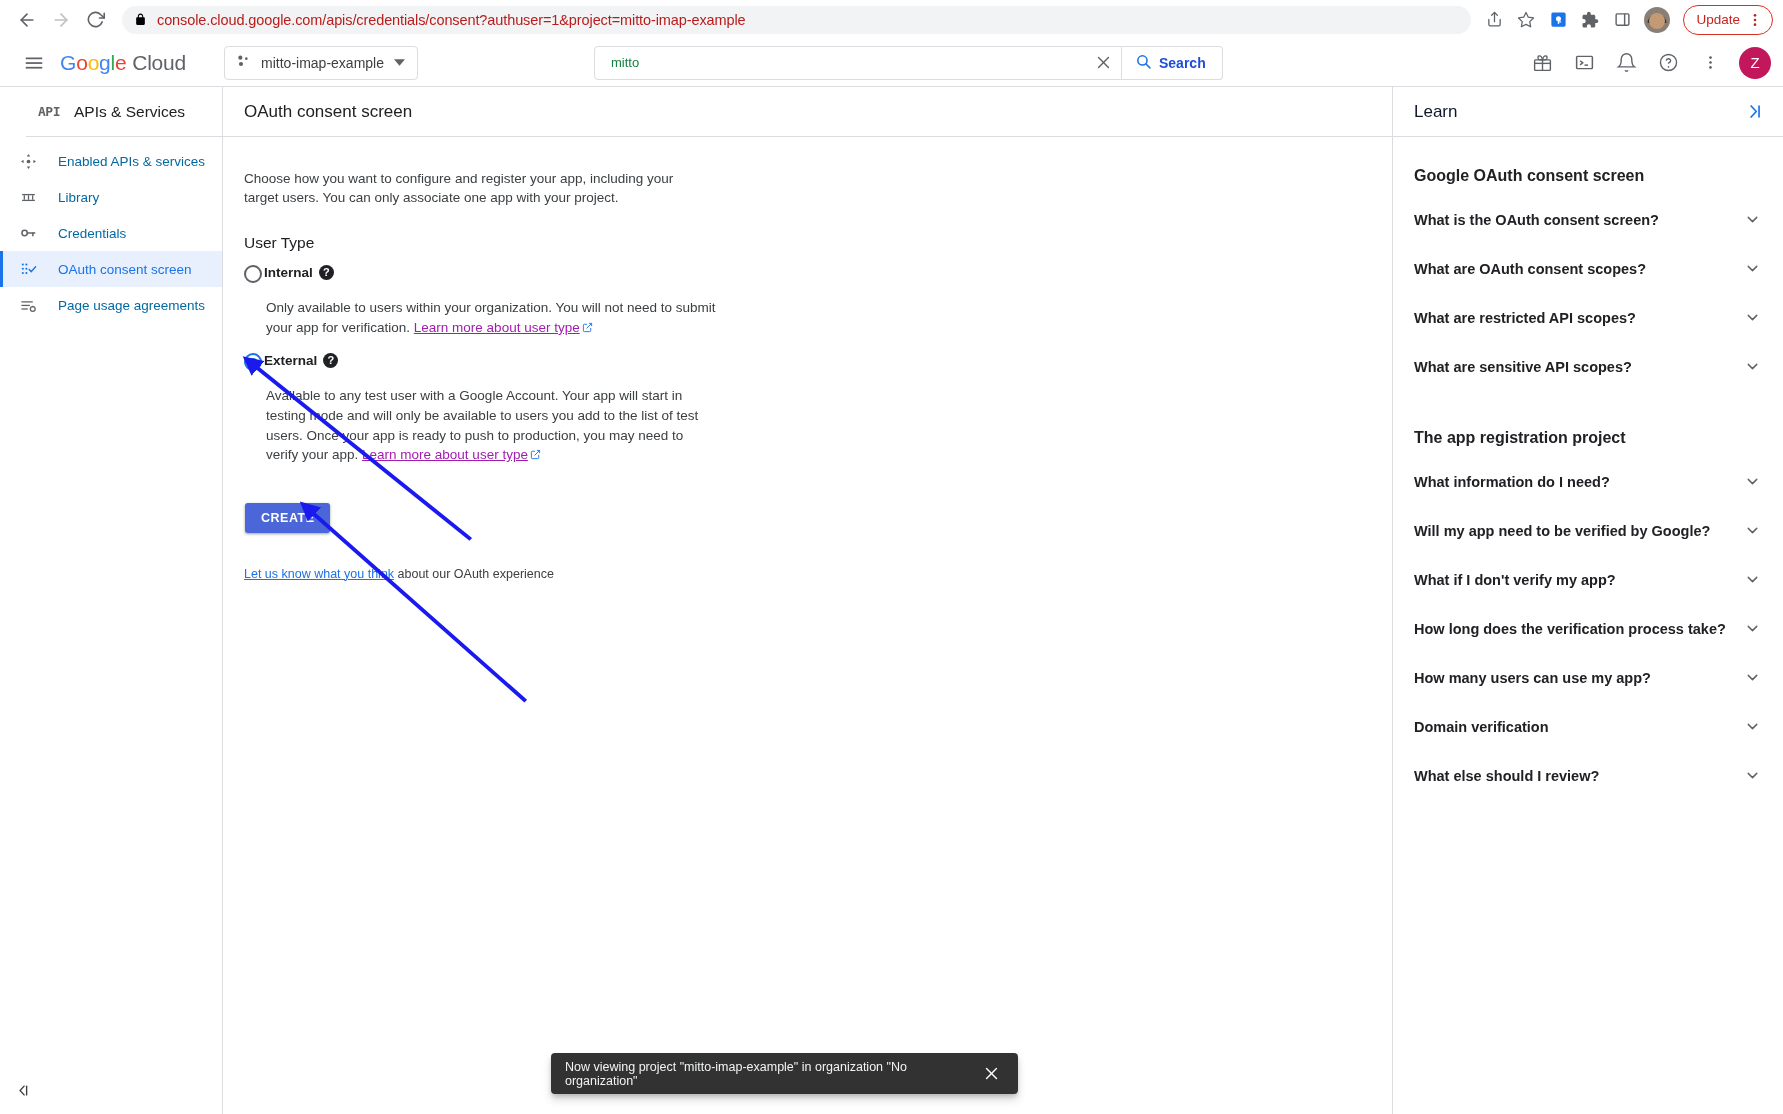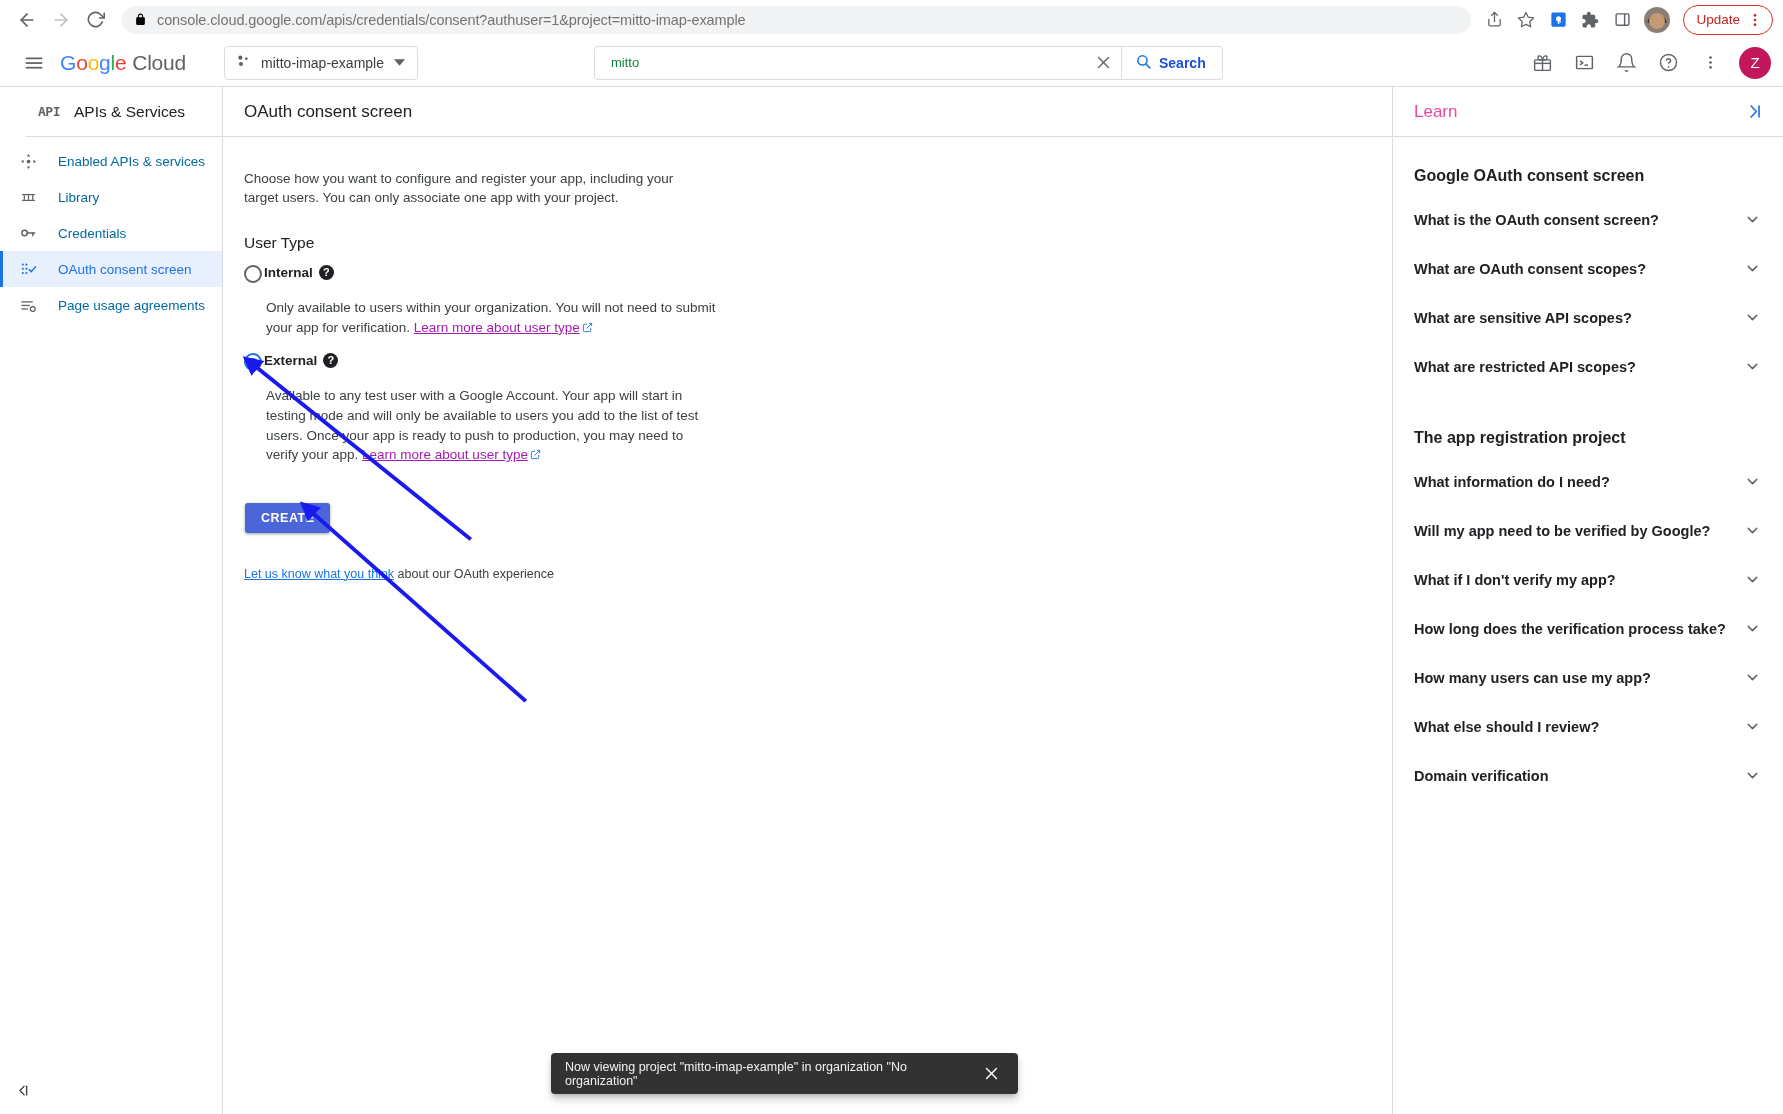--- a/index.html
+++ b/index.html
@@ -36,21 +36,21 @@
     border-radius: 14px;
     display: flex;
     align-items: center;
     margin: 0 8px 0 10px;
     padding: 0 12px;
     min-width: 0;
   }
   #omnibox .lock { margin-right: 10px; display: flex; align-items: center; }
   #omnibox .url {
     font-size: 14.5px;
-    color: #737373;
+    color: #b91c1c;
     white-space: nowrap;
     overflow: hidden;
     text-overflow: ellipsis;
     letter-spacing: -0.1px;
   }
   #browser-actions { display: flex; align-items: center; gap: 2px; flex: 0 0 auto; }
   .chrome-icon {
     width: 30px; height: 30px;
     display: flex; align-items: center; justify-content: center;
     color: #5f6368;
@@ -389,21 +389,21 @@
     flex-direction: column;
     position: relative;
   }
   #learn-header {
     height: 50px;
     display: flex; align-items: center;
     padding: 0 20px 0 21px;
     border-bottom: 1px solid #dadce0;
     flex: 0 0 50px;
   }
-  #learn-header .ltitle { font-size: 17px; color: #ec4899; }
+  #learn-header .ltitle { font-size: 17px; color: #0f172a; }
   #learn-expand { margin-left: auto; color: #1a73e8; display:flex; align-items:center;}
   #learn-body {
     padding: 30px 20px 0 21px;
     overflow: hidden;
     position: relative;
   }
   .learn-group-title {
     font-size: 16px;
     font-weight: bold;
     color: #202124;
@@ -782,35 +782,35 @@
       </div>
       <div class="learn-item">
         <span class="ltext">What are OAuth consent scopes?</span>
         <span class="chev">
             <svg width="17" height="17" viewBox="0 0 24 24" fill="none" stroke="currentColor" stroke-width="2" stroke-linecap="round" stroke-linejoin="round">
               <polyline points="6 9 12 15 18 9"></polyline>
             </svg>
           </span>
       </div>
       <div class="learn-item">
+        <span class="ltext">What are restricted API scopes?</span>
+        <span class="chev">
+            <svg width="17" height="17" viewBox="0 0 24 24" fill="none" stroke="currentColor" stroke-width="2" stroke-linecap="round" stroke-linejoin="round">
+              <polyline points="6 9 12 15 18 9"></polyline>
+            </svg>
+          </span>
+      </div>
+      <div class="learn-item">
         <span class="ltext">What are sensitive API scopes?</span>
         <span class="chev">
             <svg width="17" height="17" viewBox="0 0 24 24" fill="none" stroke="currentColor" stroke-width="2" stroke-linecap="round" stroke-linejoin="round">
               <polyline points="6 9 12 15 18 9"></polyline>
             </svg>
           </span>
       </div>
-      <div class="learn-item">
-        <span class="ltext">What are restricted API scopes?</span>
-        <span class="chev">
-            <svg width="17" height="17" viewBox="0 0 24 24" fill="none" stroke="currentColor" stroke-width="2" stroke-linecap="round" stroke-linejoin="round">
-              <polyline points="6 9 12 15 18 9"></polyline>
-            </svg>
-          </span>
-      </div>
 
       <div class="learn-group-title second">The app registration project</div>
 
       <div class="learn-item">
         <span class="ltext">What information do I need?</span>
         <span class="chev">
             <svg width="17" height="17" viewBox="0 0 24 24" fill="none" stroke="currentColor" stroke-width="2" stroke-linecap="round" stroke-linejoin="round">
               <polyline points="6 9 12 15 18 9"></polyline>
             </svg>
           </span>
@@ -841,29 +841,29 @@
       </div>
       <div class="learn-item">
         <span class="ltext">How many users can use my app?</span>
         <span class="chev">
             <svg width="17" height="17" viewBox="0 0 24 24" fill="none" stroke="currentColor" stroke-width="2" stroke-linecap="round" stroke-linejoin="round">
               <polyline points="6 9 12 15 18 9"></polyline>
             </svg>
           </span>
       </div>
       <div class="learn-item">
+        <span class="ltext">Domain verification</span>
+        <span class="chev">
+            <svg width="17" height="17" viewBox="0 0 24 24" fill="none" stroke="currentColor" stroke-width="2" stroke-linecap="round" stroke-linejoin="round">
+              <polyline points="6 9 12 15 18 9"></polyline>
+            </svg>
+          </span>
+      </div>
+      <div class="learn-item">
         <span class="ltext">What else should I review?</span>
-        <span class="chev">
-            <svg width="17" height="17" viewBox="0 0 24 24" fill="none" stroke="currentColor" stroke-width="2" stroke-linecap="round" stroke-linejoin="round">
-              <polyline points="6 9 12 15 18 9"></polyline>
-            </svg>
-          </span>
-      </div>
-      <div class="learn-item">
-        <span class="ltext">Domain verification</span>
         <span class="chev">
             <svg width="17" height="17" viewBox="0 0 24 24" fill="none" stroke="currentColor" stroke-width="2" stroke-linecap="round" stroke-linejoin="round">
               <polyline points="6 9 12 15 18 9"></polyline>
             </svg>
           </span>
       </div>
     </div>
   </div>
 
   <div id="toast">

